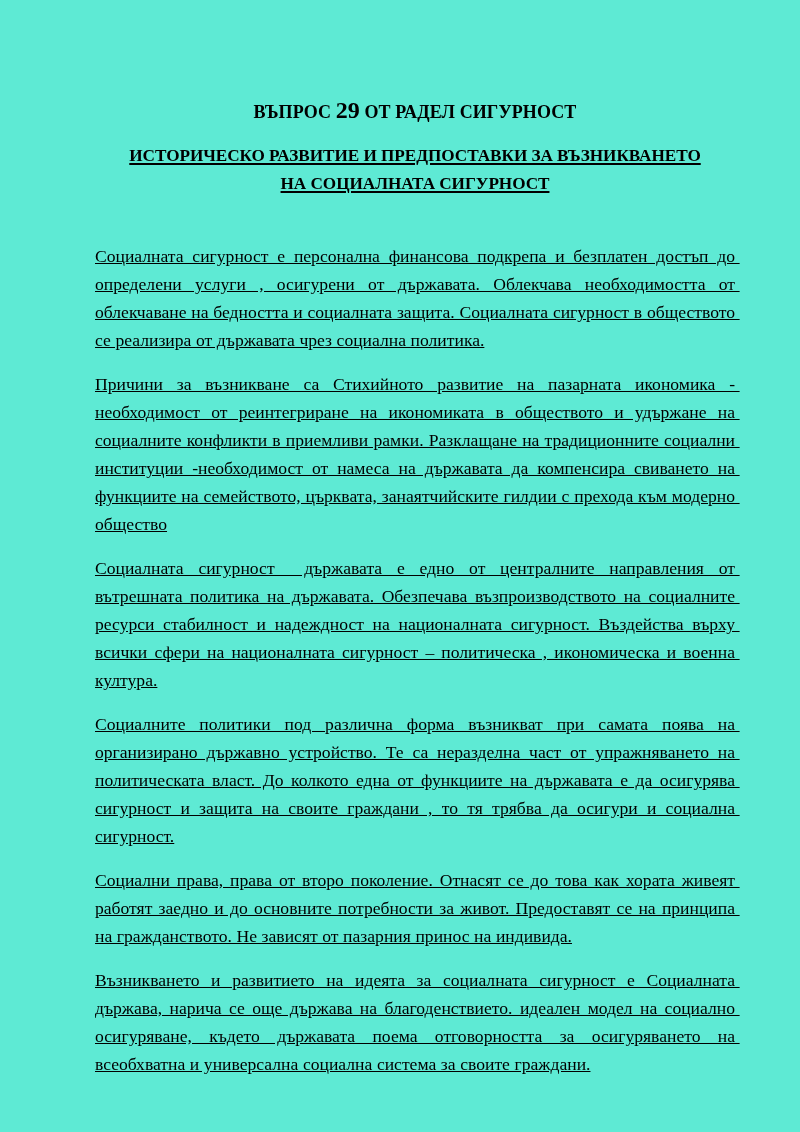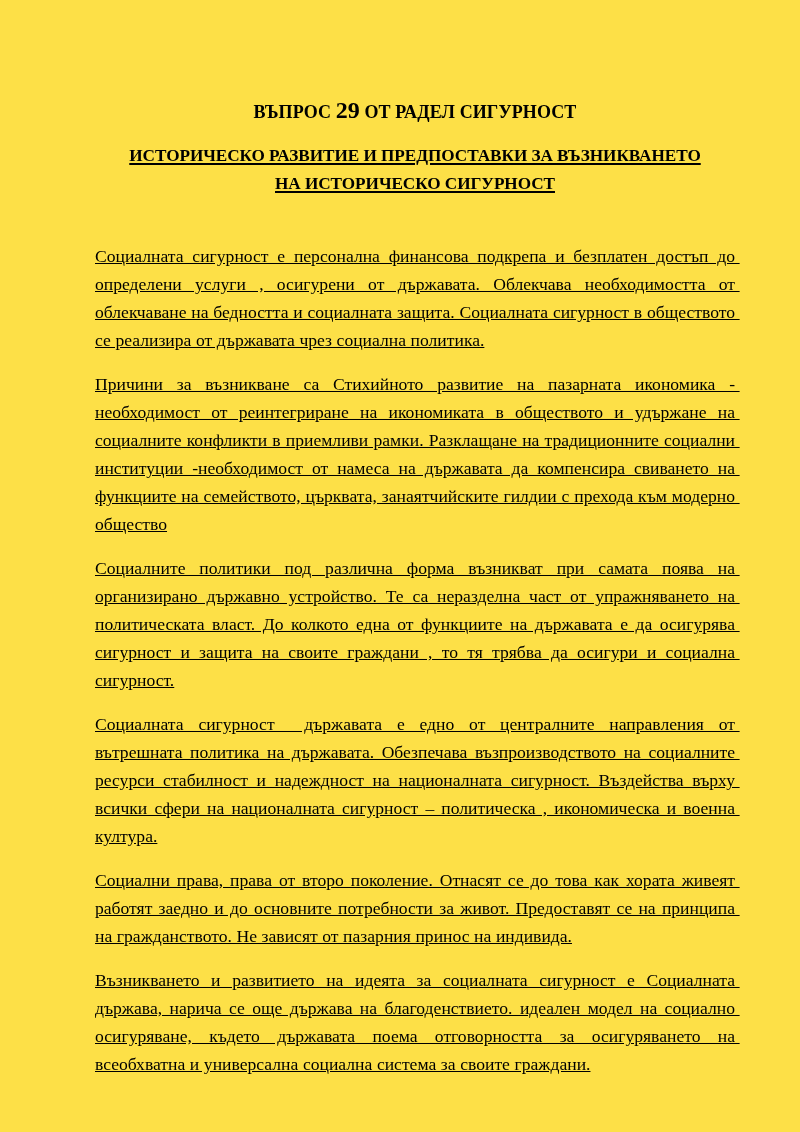--- a/index.html
+++ b/index.html
@@ -14,21 +14,21 @@
     position: relative;
     overflow: hidden;
     font-family: "Liberation Serif", "DejaVu Serif", serif;
     color: #000000;
     -webkit-font-smoothing: antialiased;
   }
 
   .page {
     position: absolute;
     inset: 0;
-    background: #fde047;
+    background: #5eead4;
     padding: 0;
   }
 
   .content {
     position: absolute;
     left: 95px;
     top: 0;
     width: 640px;
   }
 
@@ -91,26 +91,26 @@
 </head>
 <body>
 
 <div class="page">
   <div class="content">
 
     <h1 class="doc-title"><span>ВЪПРОС </span><span class="num">29</span><span> ОТ РАДЕЛ СИГУРНОСТ</span></h1>
 
     <h2 class="doc-subtitle">
       <span class="subtitle-line"><span class="ul">ИСТОРИЧЕСКО РАЗВИТИЕ И ПРЕДПОСТАВКИ ЗА ВЪЗНИКВАНЕТО</span></span>
-      <span class="subtitle-line"><span class="ul">НА ИСТОРИЧЕСКО СИГУРНОСТ</span></span>
+      <span class="subtitle-line"><span class="ul">НА СОЦИАЛНАТА СИГУРНОСТ</span></span>
     </h2>
 
     <div class="body-block">
       <p class="para">Социалната сигурност е персонална финансова подкрепа и безплатен достъп до определени услуги , осигурени от държавата. Облекчава необходимостта от облекчаване на бедността и социалната защита. Социалната сигурност в обществото се реализира от държавата чрез социална политика.</p>
       <p class="para">Причини за възникване са Стихийното развитие на пазарната икономика - необходимост от реинтегриране на икономиката в обществото и удържане на социалните конфликти в приемливи рамки. Разклащане на традиционните социални институции -необходимост от намеса на държавата да компенсира свиването на функциите на семейството, църквата, занаятчийските гилдии с прехода към модерно общество</p>
+      <p class="para">Социалната сигурност  държавата е едно от централните направления от вътрешната политика на държавата. Обезпечава възпроизводството на социалните ресурси стабилност и надеждност на националната сигурност. Въздейства върху всички сфери на националната сигурност – политическа , икономическа и военна култура.</p>
       <p class="para">Социалните политики под различна форма възникват при самата поява на организирано държавно устройство. Те са неразделна част от упражняването на политическата власт. До колкото една от функциите на държавата е да осигурява сигурност и защита на своите граждани , то тя трябва да осигури и социална сигурност.</p>
-      <p class="para">Социалната сигурност  държавата е едно от централните направления от вътрешната политика на държавата. Обезпечава възпроизводството на социалните ресурси стабилност и надеждност на националната сигурност. Въздейства върху всички сфери на националната сигурност – политическа , икономическа и военна култура.</p>
       <p class="para">Социални права, права от второ поколение. Отнасят се до това как хората живеят работят заедно и до основните потребности за живот. Предоставят се на принципа на гражданството. Не зависят от пазарния принос на индивида.</p>
       <p class="para">Възникването и развитието на идеята за социалната сигурност е Социалната държава, нарича се още държава на благоденствието. идеален модел на социално осигуряване, където държавата поема отговорността за осигуряването на всеобхватна и универсална социална система за своите граждани.</p>
     </div>
 
   </div>
 </div>
 
 </body></html>

